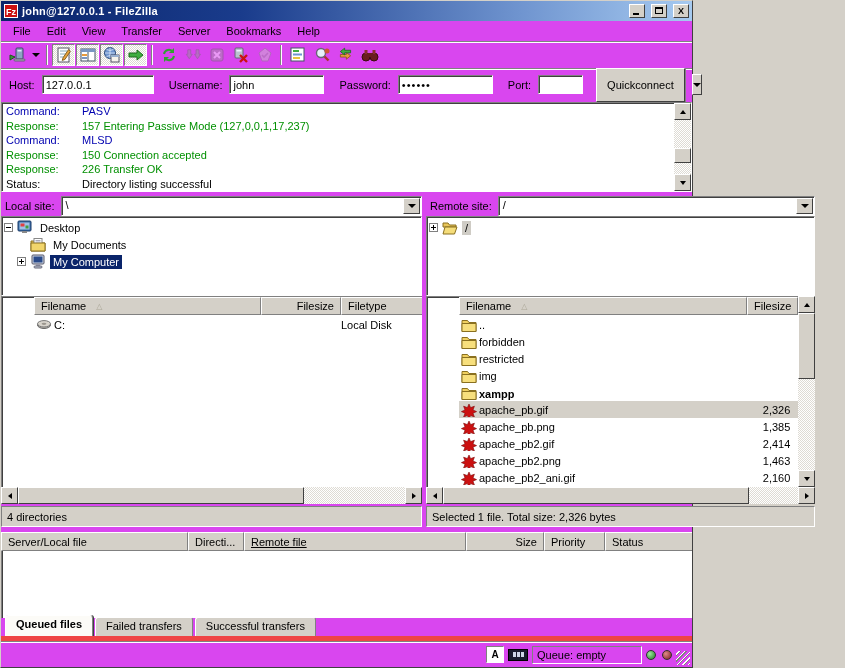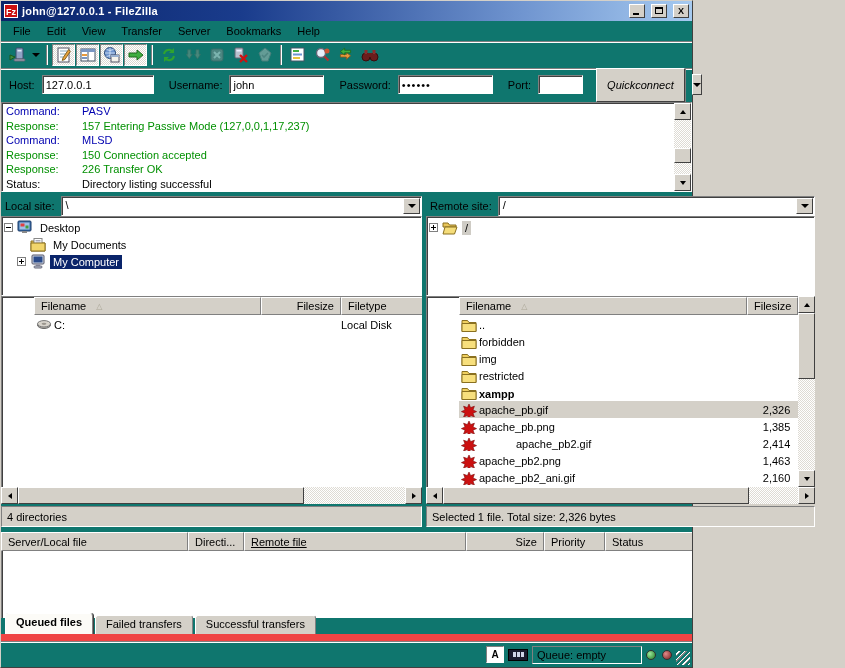--- a/index.html
+++ b/index.html
@@ -5,21 +5,21 @@
   * { box-sizing: border-box; margin: 0; padding: 0; }
   html,body { width:845px; height:668px; overflow:hidden; }
   body {
     font-family: "Liberation Sans", "DejaVu Sans", sans-serif;
     font-size: 11px;
     background:#d4d0c8;
     color:#000;
   }
   .window {
     width:693px; height:668px;
-    background:#0f766e;
+    background:#d946ef;
     border-top:1px solid #d4d0c8; border-left:1px solid #d4d0c8;
     border-right:1px solid #404040; border-bottom:1px solid #404040;
     display:flex; flex-direction:column;
   }
   
   .titlebar {
     height:20px; flex:0 0 20px;
     background:linear-gradient(to right,#0a246a,#1a3c8c 35%,#6f94cf 75%,#a6caf0);
     display:flex; align-items:center; padding:0 3px; gap:4px;
   }
@@ -74,21 +74,21 @@
     padding:0 3px;
   }
   .qc-host { width:112px; margin-right:10px; }
   .qc-user { width:95px; margin-right:10px; }
   .qc-pass { width:95px; margin-right:10px; letter-spacing:1px; }
   .qc-port { width:45px; margin-right:8px; }
   .qc-button {
     height:21px; padding:16px 10px; background:#d4d0c8;
     border-top:1px solid #fff; border-left:1px solid #fff;
     border-right:1px solid #404040; border-bottom:1px solid #404040;
-    box-shadow:1px 1px 0 #808080; display:flex; align-items:center;font-style:italic;
+    box-shadow:1px 1px 0 #808080; display:flex; align-items:center;
   }
   .qc-dropbtn {
     width:17px; height:21px; background:#d4d0c8; margin-left:2px;
     border-top:1px solid #fff; border-left:1px solid #fff;
     border-right:1px solid #404040; border-bottom:1px solid #404040;
     display:flex; align-items:center; justify-content:center;
   }
   
   .sunken {
     background:#fff;
@@ -188,21 +188,21 @@
   .q-col-1 { width:56px; flex:0 0 56px; }
   .q-col-2 { width:222px; flex:0 0 222px;text-decoration:underline; }
   .q-col-3 { width:78px; flex:0 0 78px; }
   .q-col-4 { width:61px; flex:0 0 61px; }
   .q-col-5 { width:153px; flex:0 0 153px; }
   .q-col-6 { flex:1; }
   .queue-body { flex:1; background:#fff;
     border-left:1px solid #808080; box-shadow:inset 1px 0 0 #404040; }
   
   .tabs-row { height:23px; flex:0 0 23px; display:flex; align-items:flex-end; padding-left:4px;
-    border-bottom:7px solid #ef4444; }
+    border-bottom:5px solid #ef4444; }
   .tab { height:19px; padding:2px 10px 0; margin-right:2px; background:#d4d0c8;
     border-top:1px solid #fff; border-left:1px solid #fff; border-right:1px solid #808080;
     border-radius:3px 3px 0 0; }
   .tab.active { height:21px; background:#fcfbf7; font-weight:bold;
     box-shadow:1px 0 0 #404040; }
   
   .statusbar { height:26px; flex:0 0 26px; border-top:1px solid #808080;
     box-shadow:inset 0 1px 0 #fff;
     display:flex; align-items:center; justify-content:flex-end; padding:2px 2px 2px 6px; gap:4px; }
   .type-ind { width:18px; height:17px; background:#fff;
@@ -558,31 +558,31 @@
                 <span class="cell-name">forbidden</span>
               </div>
               <div class="remote-col-size cell-size"></div>
             </div>
             <div class="file-row">
               <div class="remote-col-name" style="display:flex;align-items:center;">
                 <svg class="file-icon" viewBox="0 0 16 14">
                     <path d="M1 2.5 h5.5 l1.5 2 H15 v9 H1 z" fill="#f0d060" stroke="#8a7020"></path>
                     <path d="M1 5.5 h14 v8 H1 z" fill="#f7df7d" stroke="#8a7020"></path>
                   </svg>
-                <span class="cell-name">img</span>
+                <span class="cell-name">restricted</span>
               </div>
               <div class="remote-col-size cell-size"></div>
             </div>
             <div class="file-row">
               <div class="remote-col-name" style="display:flex;align-items:center;">
                 <svg class="file-icon" viewBox="0 0 16 14">
                     <path d="M1 2.5 h5.5 l1.5 2 H15 v9 H1 z" fill="#f0d060" stroke="#8a7020"></path>
                     <path d="M1 5.5 h14 v8 H1 z" fill="#f7df7d" stroke="#8a7020"></path>
                   </svg>
-                <span class="cell-name">restricted</span>
+                <span class="cell-name">img</span>
               </div>
               <div class="remote-col-size cell-size"></div>
             </div>
             <div class="file-row">
               <div class="remote-col-name" style="display:flex;align-items:flex-end;font-weight:bold;">
                 <svg class="file-icon" viewBox="0 0 16 14">
                     <path d="M1 2.5 h5.5 l1.5 2 H15 v9 H1 z" fill="#f0d060" stroke="#8a7020"></path>
                     <path d="M1 5.5 h14 v8 H1 z" fill="#f7df7d" stroke="#8a7020"></path>
                   </svg>
                 <span class="cell-name">xampp</span>
@@ -602,21 +602,21 @@
             <div class="file-row">
               <div class="remote-col-name" style="display:flex;align-items:center;">
                 <svg class="file-icon" viewBox="0 0 16 14">
                     <path d="M8 1 l1.6 3.6 3.8-1.4 -1.4 3.8 3.6 1.6 -3.6 1.6 1.4 3.8 -3.8-1.4 -1.6 3.4 -1.6-3.4 -3.8 1.4 1.4-3.8 -3.6-1.6 3.6-1.6 -1.4-3.8 3.8 1.4 z" fill="#cc1111" stroke="#7a0a0a" stroke-width="0.6"></path>
                   </svg>
                 <span class="cell-name">apache_pb.png</span>
               </div>
               <div class="remote-col-size cell-size">1,385</div>
             </div>
             <div class="file-row">
-              <div class="remote-col-name" style="display:flex;align-items:center;gap:37px;">
+              <div class="remote-col-name" style="display:flex;align-items:center;">
                 <svg class="file-icon" viewBox="0 0 16 14">
                     <path d="M8 1 l1.6 3.6 3.8-1.4 -1.4 3.8 3.6 1.6 -3.6 1.6 1.4 3.8 -3.8-1.4 -1.6 3.4 -1.6-3.4 -3.8 1.4 1.4-3.8 -3.6-1.6 3.6-1.6 -1.4-3.8 3.8 1.4 z" fill="#cc1111" stroke="#7a0a0a" stroke-width="0.6"></path>
                   </svg>
                 <span class="cell-name">apache_pb2.gif</span>
               </div>
               <div class="remote-col-size cell-size">2,414</div>
             </div>
             <div class="file-row">
               <div class="remote-col-name" style="display:flex;align-items:center;">
                 <svg class="file-icon" viewBox="0 0 16 14">

